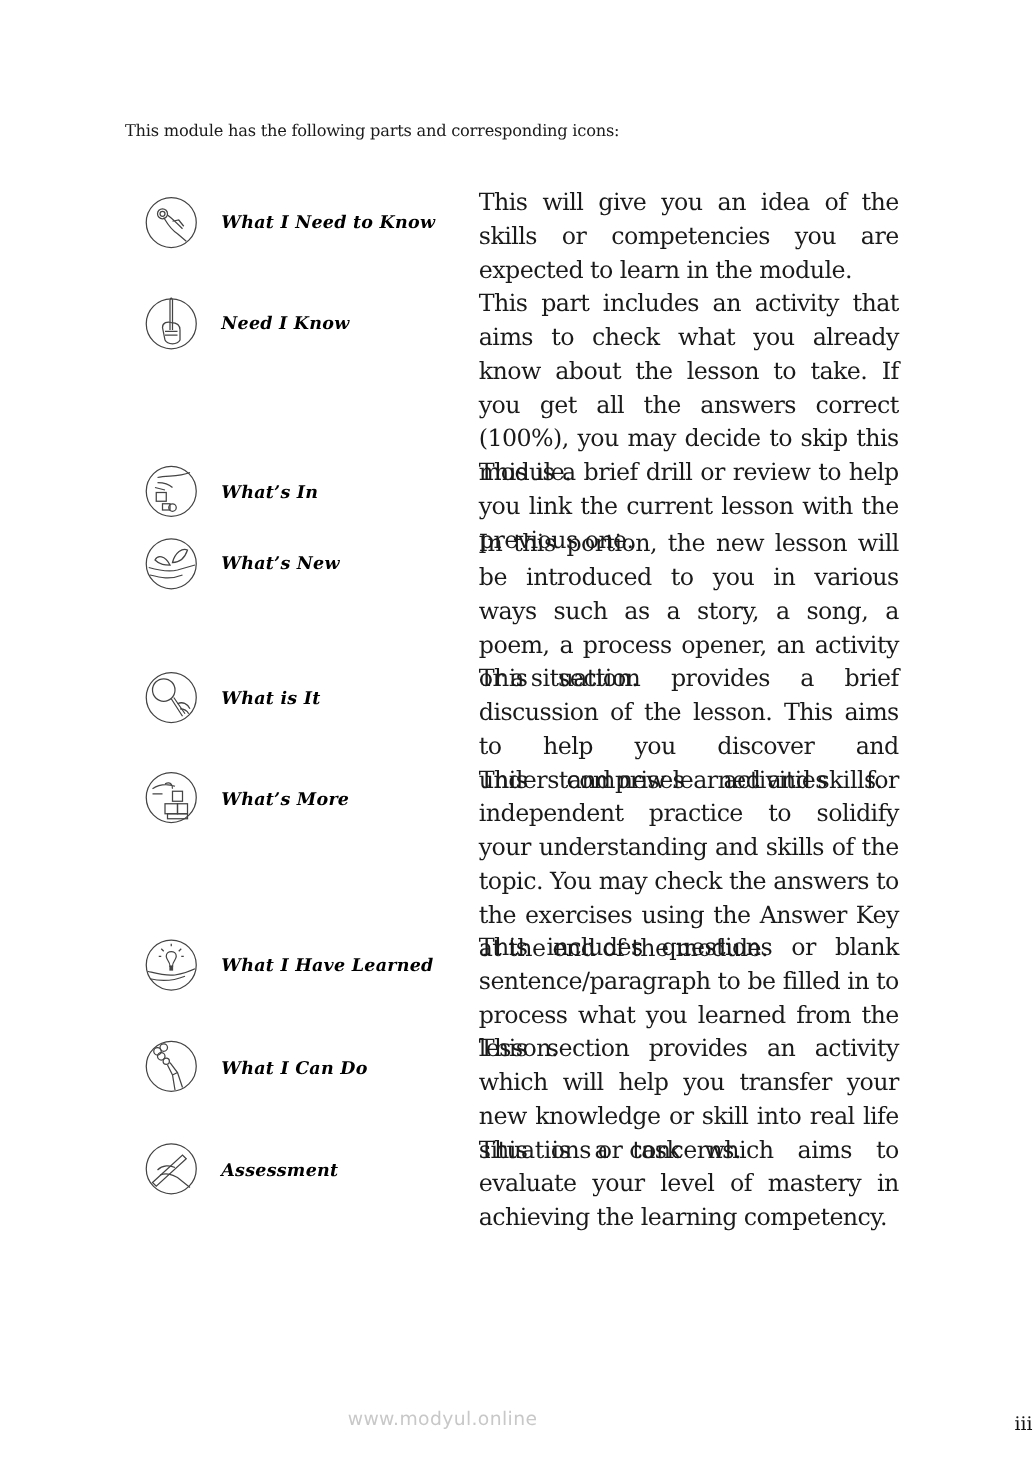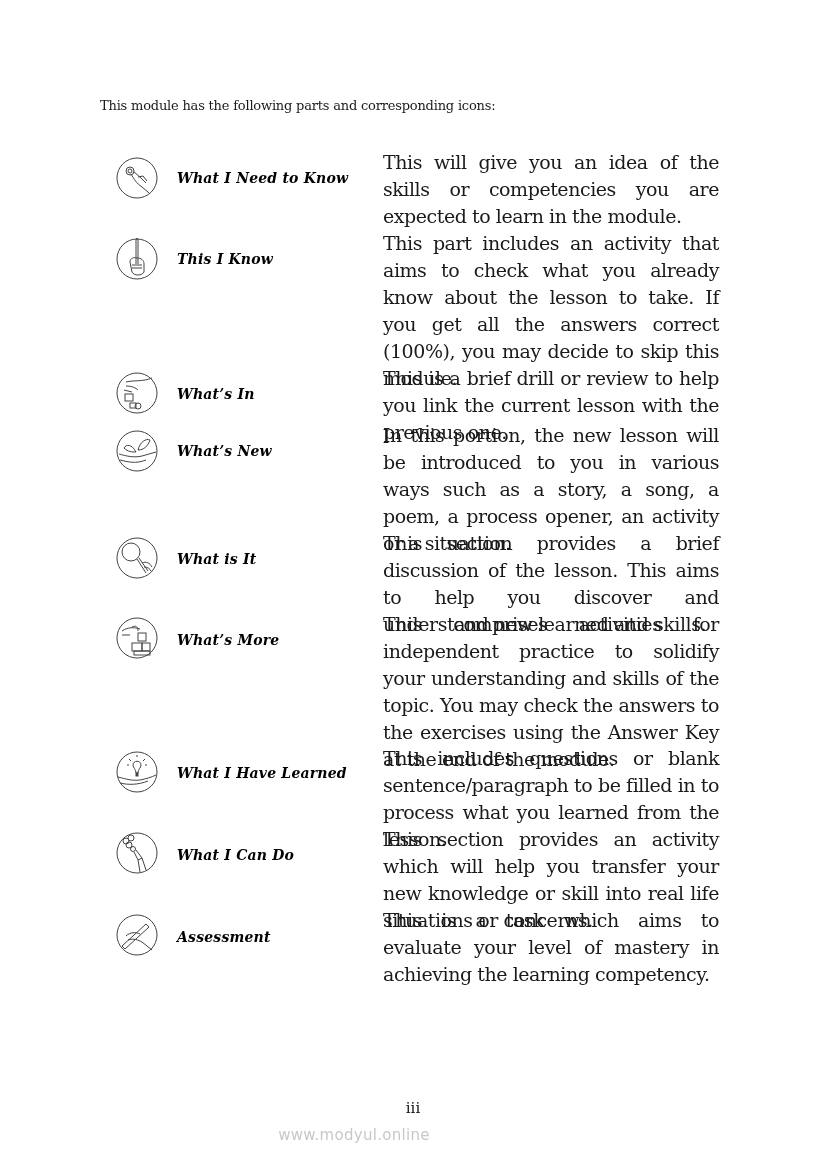--- a/index.html
+++ b/index.html
@@ -6,21 +6,21 @@
     body { width: 826px; height: 1169px; position: relative; overflow: hidden;
            font-family: "DejaVu Serif", "Liberation Serif", serif; color: #111; }
     .intro { position: absolute; left: 100px; top: 98px; font-size: 13px;
              font-family: "DejaVu Serif", serif; color: #1a1a1a; letter-spacing: -0.2px; }
     .icon { position: absolute; left: 116px; width: 42px; height: 42px; }
     .icon svg { width: 42px; height: 42px; display: block; }
     .label { position: absolute; left: 177px; font-size: 14px; font-weight: bold; font-style: italic;
              font-family: "DejaVu Serif", serif; color: #000; letter-spacing: 0.2px; white-space: nowrap; }
     .desc { position: absolute; left: 383px; width: 336px; font-size: 19px; line-height: 27px;
             text-align: justify; font-family: "DejaVu Serif", serif; color: #1a1a1a; letter-spacing: -0.45px; }
-    .page-num { position: absolute; left: 0; width: 826px; top: 1099px; text-align: center; font-size: 15px;
+    .page-num { position: absolute; left: 0; width: 826px; top: 1130px; text-align: right; font-size: 15px;
                 font-family: "DejaVu Serif", serif; color: #111; }
     .watermark { position: absolute; left: 0; width: 708px; top: 1126px; text-align: center; font-size: 15px;
                  font-family: "DejaVu Sans", sans-serif; color: #c8c8c8; letter-spacing: 0.3px; }
   </style>
 </head>
 <body>
 
 <div class="intro">This module has the following parts and corresponding icons:</div>
 
 <div class="icon" style="top:157px">
@@ -35,21 +35,21 @@
 <div class="desc" style="top:149px">This will give you an idea of the skills or competencies you are expected to learn in the module.</div>
 
 <div class="icon" style="top:238px">
   <svg viewBox="0 0 42 42" fill="none" stroke="#444" stroke-width="1">
     <circle cx="21" cy="21" r="20"></circle>
     <path d="M20 2 L20 26 M22 2 L22 26 M20 2 L21 0 L22 2"></path>
     <path d="M14 24 C14 20 18 19 21 20 C25 20 28 22 28 26 L28 34 C26 38 18 38 16 34 Z"></path>
     <path d="M16 27 L26 27 M16 30 L26 30"></path>
   </svg>
 </div>
-<div class="label" style="top:251px">This I Know</div>
+<div class="label" style="top:251px">Need I Know</div>
 <div class="desc" style="top:230px">This part includes an activity that aims to check what you already know about the lesson to take. If you get all the answers correct (100%), you may decide to skip this module.</div>
 
 <div class="icon" style="top:372px">
   <svg viewBox="0 0 42 42" fill="none" stroke="#444" stroke-width="1">
     <circle cx="21" cy="21" r="20"></circle>
     <path d="M10 10 C18 8 26 10 36 6 M10 14 C16 14 20 16 22 18 M8 18 L16 20"></path>
     <rect x="9" y="22" width="8" height="7"></rect>
       <rect x="14" y="31" width="6" height="5"></rect>
     <circle cx="22" cy="34" r="3"></circle>
   </svg>

